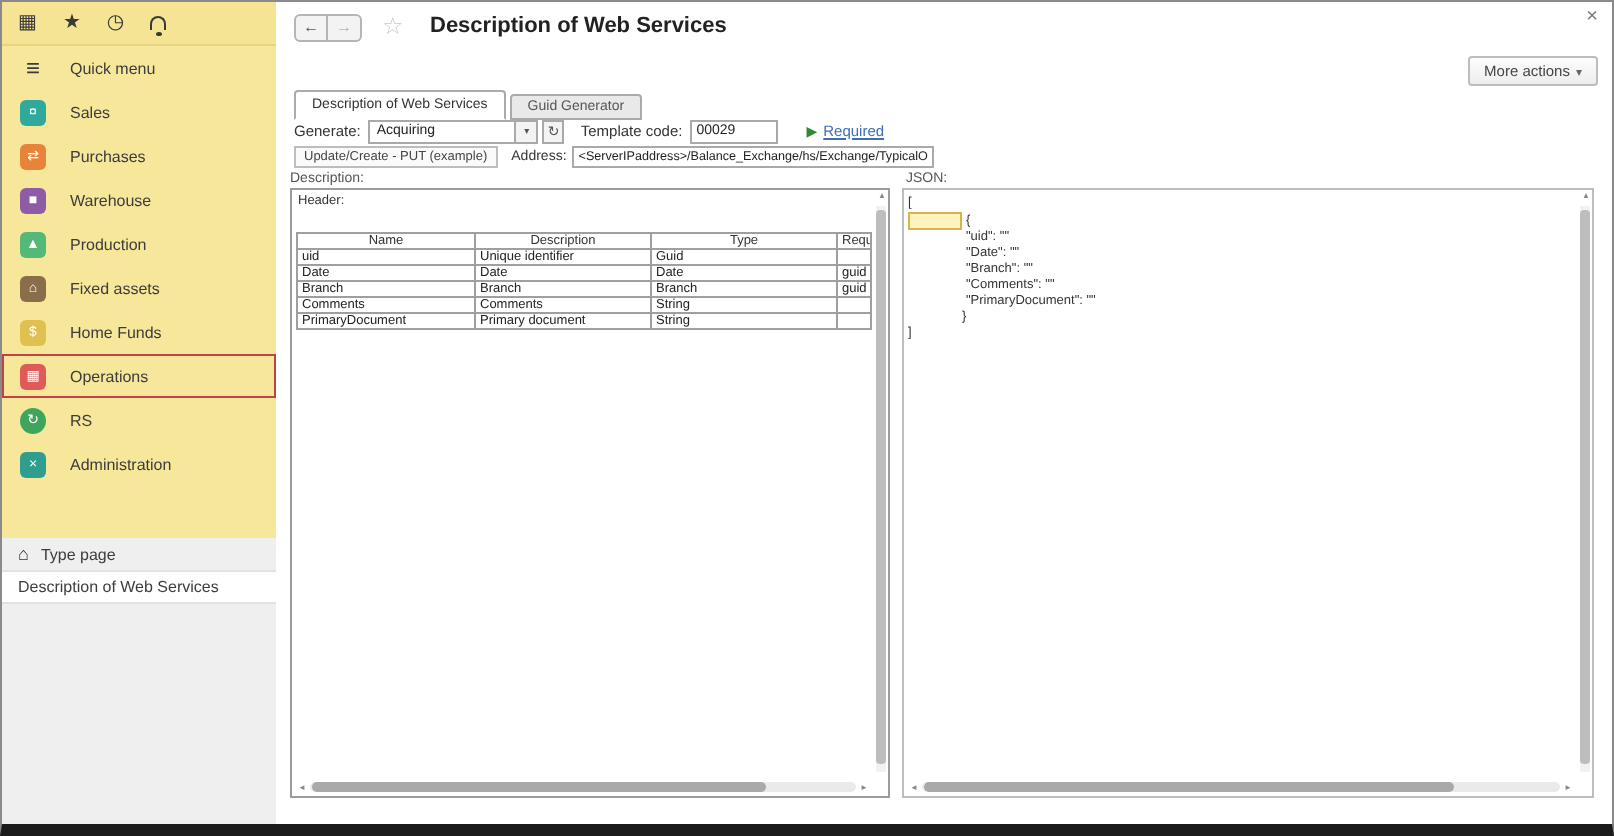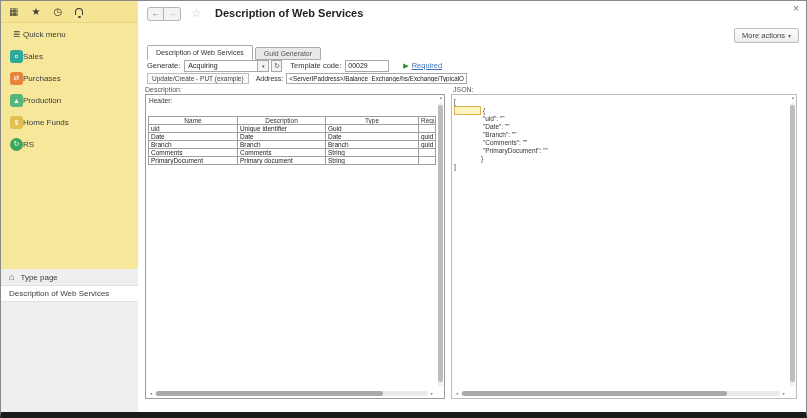--- a/index.html
+++ b/index.html
@@ -16,21 +16,21 @@
           border-radius:5px 5px 0 0; }
   .bell::after { content:""; position:absolute; left:2px; bottom:-3px; width:3px; height:2px;
                  background:#3a3a3a; border-radius:50%; }
   .sb-menu { position:absolute; left:0; top:22px; width:137px; height:246px; background:#f7e79b; }
   .sb-item { height:22px; display:flex; align-items:center; padding-left:9px; cursor:pointer; }
   .sb-item.hl { border:1px solid #c14444; padding-left:8px; }
   .sq { width:13px; height:13px; border-radius:3px; display:flex; align-items:center; justify-content:center;
         font-size:7px; color:#fff; flex:0 0 13px; }
   .sq.round { border-radius:50%; }
   .sq.plain { color:#3a3a3a; font-size:12px; background:transparent !important; }
-  .sb-item span.lbl { font-size:8px; color:#3c3c3c; }
+  .sb-item span.lbl { margin-left:12px; font-size:8px; color:#3c3c3c; }
   .sb-footer { position:absolute; left:0; top:268px; bottom:0; width:137px; background:#efefef; }
   .sb-foot-item { height:17px; display:flex; align-items:center; padding-left:8px; font-size:8px;
                   color:#3c3c3c; border-bottom:1px solid #e2e2e2; cursor:pointer; }
   .sb-foot-item .home-ico { font-size:9px; margin-right:6px; color:#333; }
   .sb-foot-item.active { background:#ffffff; }
 
   
   .main { position:absolute; left:137px; top:0; right:0; bottom:0; background:#fff; }
   .nav-btns { position:absolute; left:9px; top:6px; display:flex; }
   .nav-btn { width:17px; height:14px; border:1px solid #b5b5b5; background:#f3f3f3; color:#555;
@@ -114,30 +114,46 @@
       </div>
       <div class="sb-item">
         <span class="sq" style="background-color: rgb(47, 169, 155);">¤</span>
         <span class="lbl">Sales</span>
       </div>
       <div class="sb-item">
         <span class="sq" style="background-color: rgb(232, 131, 58);">⇄</span>
         <span class="lbl">Purchases</span>
       </div>
       <div class="sb-item">
+        <span class="sq" style="background-color: rgb(142, 91, 166);">■</span>
+        <span class="lbl">Warehouse</span>
+      </div>
+      <div class="sb-item">
         <span class="sq" style="background-color: rgb(83, 184, 120);">▲</span>
         <span class="lbl">Production</span>
       </div>
       <div class="sb-item">
+        <span class="sq" style="background-color: rgb(138, 109, 74);">⌂</span>
+        <span class="lbl">Fixed assets</span>
+      </div>
+      <div class="sb-item">
         <span class="sq" style="background-color: rgb(224, 192, 78);">$</span>
         <span class="lbl">Home Funds</span>
       </div>
+      <div class="sb-item hl">
+        <span class="sq" style="background-color: rgb(224, 90, 90);">▦</span>
+        <span class="lbl">Operations</span>
+      </div>
       <div class="sb-item">
         <span class="sq round" style="background-color: rgb(63, 165, 92);">↻</span>
         <span class="lbl">RS</span>
+      </div>
+      <div class="sb-item">
+        <span class="sq" style="background-color: rgb(47, 158, 142);">×</span>
+        <span class="lbl">Administration</span>
       </div>
     </div>
 
     <div class="sb-footer">
       <div class="sb-foot-item">
         <span class="home-ico">⌂</span>
         <span>Type page</span>
       </div>
       <div class="sb-foot-item active" style="height:16px">
         <span>Description of Web Services</span>

